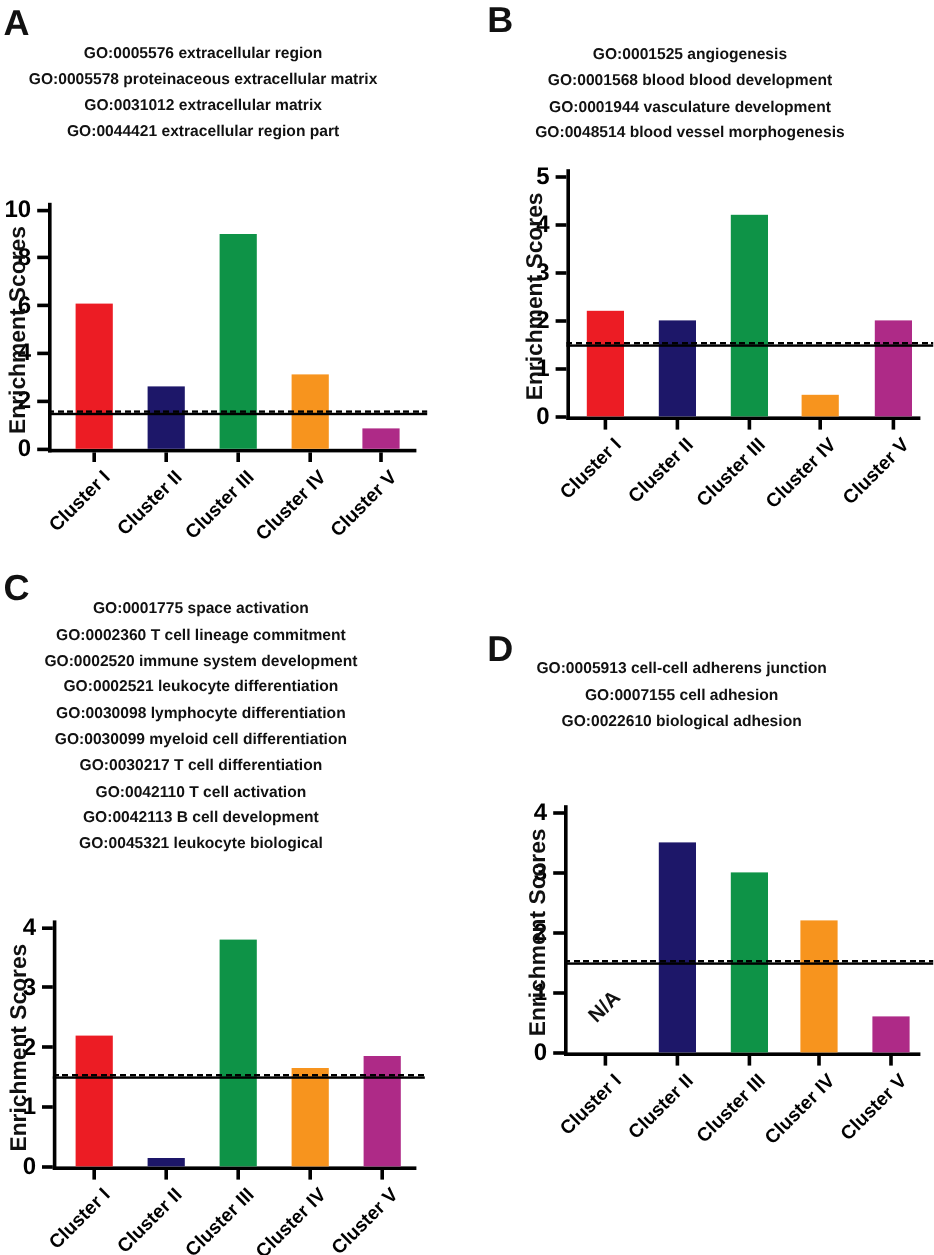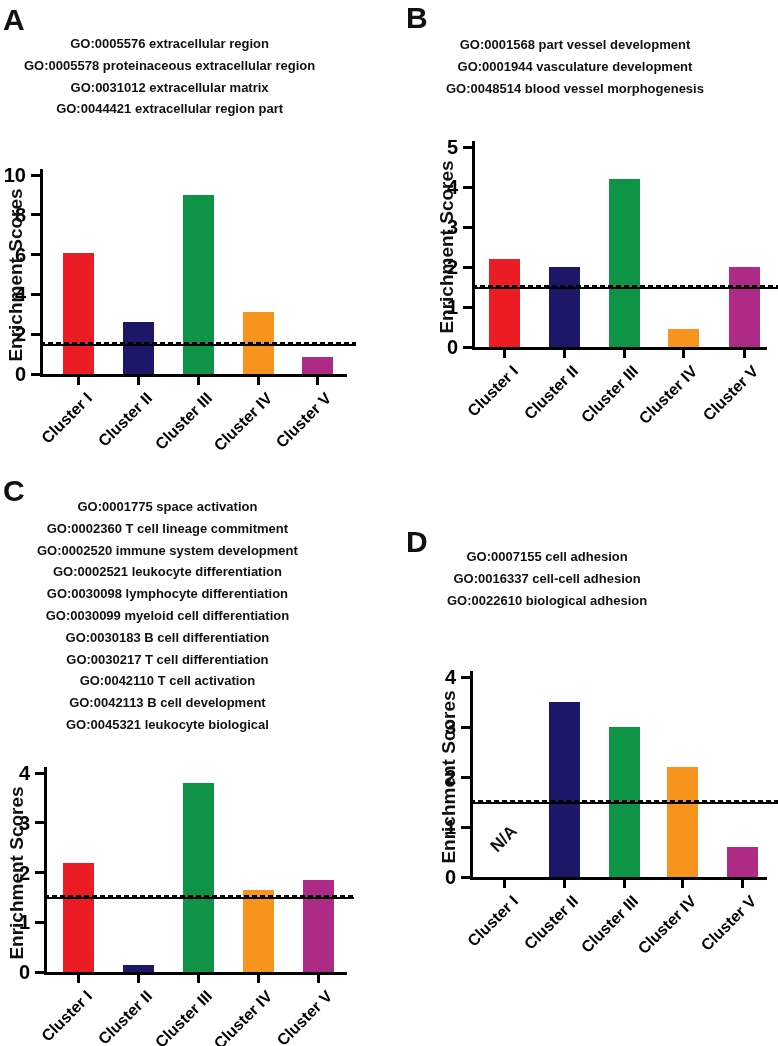--- a/index.html
+++ b/index.html
@@ -55,45 +55,45 @@
 <body>
 
 <div id="figure">
   <div class="panel-label" style="left:3px;top:5px">A</div>
   <div class="panel-label" style="left:406px;top:3px">B</div>
   <div class="panel-label" style="left:3px;top:476px">C</div>
   <div class="panel-label" style="left:406px;top:527px">D</div>
 
   <div class="go-list" style="left:24px;top:33px">
       <span class="go-line">GO:0005576 extracellular region</span>
-      <span class="go-line">GO:0005578 proteinaceous extracellular region</span>
+      <span class="go-line">GO:0005578 proteinaceous extracellular matrix</span>
       <span class="go-line">GO:0031012 extracellular matrix</span>
       <span class="go-line">GO:0044421 extracellular region part</span>
     </div>
   <div class="go-list" style="left:446px;top:34px">
-      <span class="go-line">GO:0001568 part vessel development</span>
+      <span class="go-line">GO:0001525 angiogenesis</span>
+      <span class="go-line">GO:0001568 blood blood development</span>
       <span class="go-line">GO:0001944 vasculature development</span>
       <span class="go-line">GO:0048514 blood vessel morphogenesis</span>
     </div>
   <div class="go-list" style="left:37px;top:496px">
       <span class="go-line">GO:0001775 space activation</span>
       <span class="go-line">GO:0002360 T cell lineage commitment</span>
       <span class="go-line">GO:0002520 immune system development</span>
       <span class="go-line">GO:0002521 leukocyte differentiation</span>
       <span class="go-line">GO:0030098 lymphocyte differentiation</span>
       <span class="go-line">GO:0030099 myeloid cell differentiation</span>
-      <span class="go-line">GO:0030183 B cell differentiation</span>
       <span class="go-line">GO:0030217 T cell differentiation</span>
       <span class="go-line">GO:0042110 T cell activation</span>
       <span class="go-line">GO:0042113 B cell development</span>
       <span class="go-line">GO:0045321 leukocyte biological</span>
     </div>
   <div class="go-list" style="left:447px;top:546px">
+      <span class="go-line">GO:0005913 cell-cell adherens junction</span>
       <span class="go-line">GO:0007155 cell adhesion</span>
-      <span class="go-line">GO:0016337 cell-cell adhesion</span>
       <span class="go-line">GO:0022610 biological adhesion</span>
     </div>
 
   <div id="charts-layer">
       <div class="yaxis-line" style="left: 40px; top: 169px; width: 3px; height: 208px;"></div>
       <div class="xaxis-line" style="left: 40px; top: 374px; width: 307px; height: 3px;"></div>
       <div class="ytick" style="left: 31px; top: 372.5px; width: 9px; height: 3px;"></div>
       <div class="ytick-label" style="left: -26px; top: 364px;">0</div>
       <div class="ytick" style="left: 31px; top: 332.7px; width: 9px; height: 3px;"></div>
       <div class="ytick-label" style="left: -26px; top: 324.2px;">2</div>

